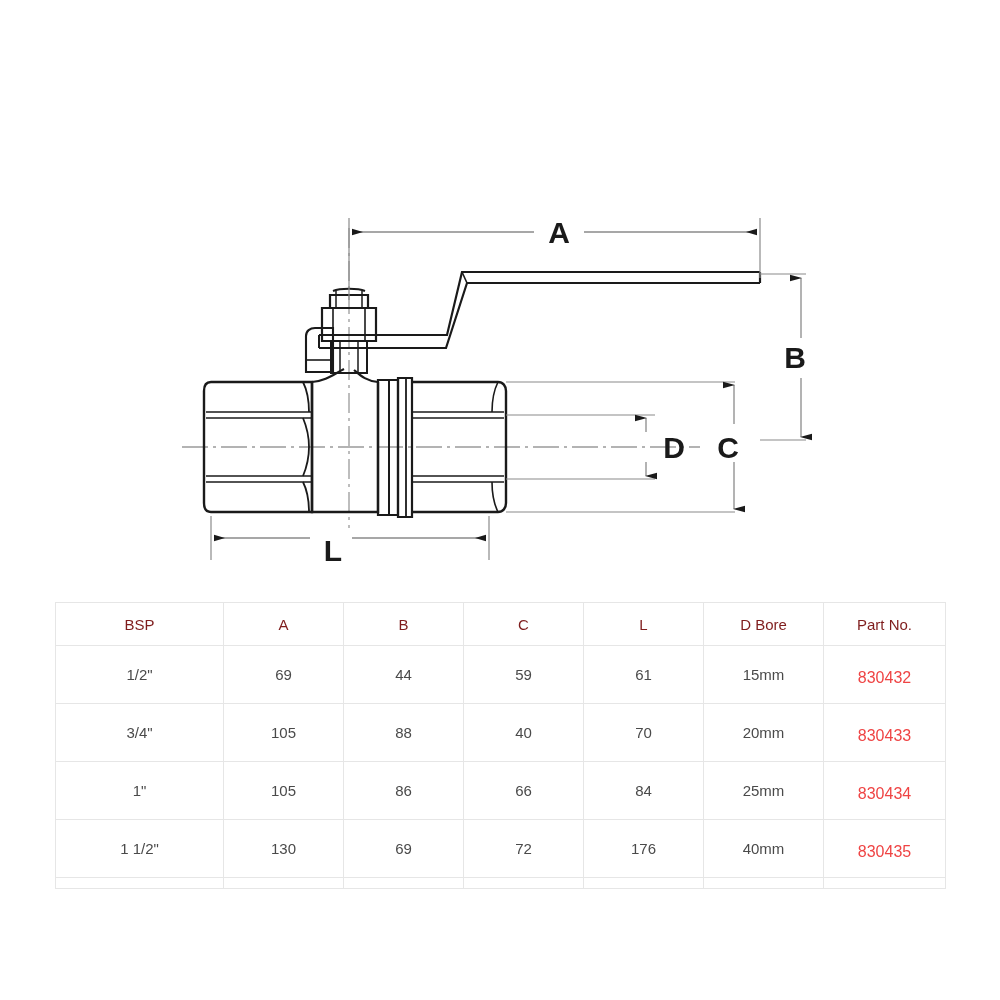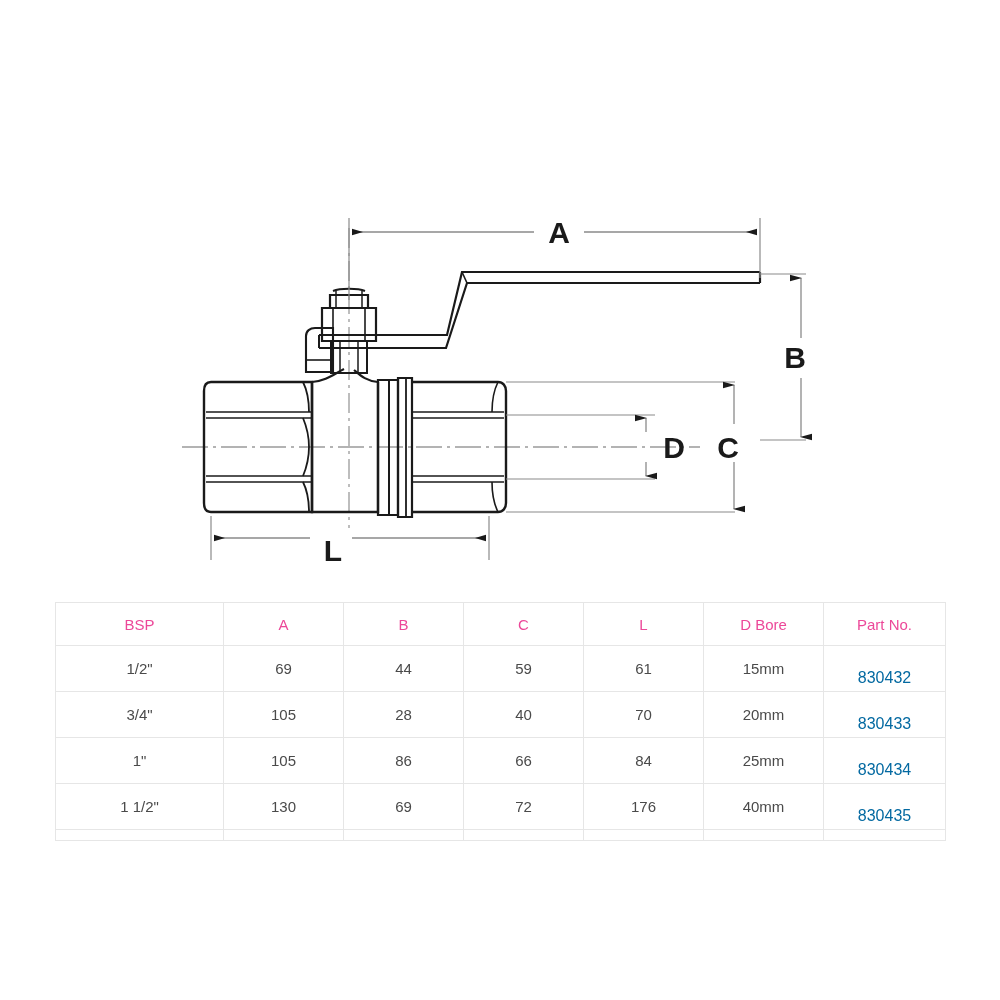--- a/index.html
+++ b/index.html
@@ -62,28 +62,28 @@
   table#spec-table td {
     border: 1px solid #e6e6e6;
     text-align: center;
     padding: 0;
     height: 41px;
     font-weight: normal;
     vertical-align: middle;
   }
   table#spec-table thead th {
     height: 42px;
-    color: #ec4899;
+    color: #7f1d1d;
     font-size: 15px;
   }
   table#spec-table td.part-cell {
     font-size: 16px;
-    color: #0369a1;
+    color: #ef4444;
     vertical-align: bottom;
-    padding-bottom: 4px;
+    padding-bottom: 16px;
     text-align: center;
   }
   table#spec-table tbody tr td {
     font-size: 15px;
   }
   table#spec-table tr.filler-row td {
     height: 10px;
     border-top: 1px solid #e6e6e6;
     border-bottom: 1px solid #e6e6e6;
   }
@@ -287,21 +287,21 @@
           <td>69</td>
           <td>44</td>
           <td>59</td>
           <td>61</td>
           <td>15mm</td>
           <td class="part-cell">830432</td>
         </tr>
         <tr>
           <td>3/4"</td>
           <td>105</td>
-          <td>28</td>
+          <td>88</td>
           <td>40</td>
           <td>70</td>
           <td>20mm</td>
           <td class="part-cell">830433</td>
         </tr>
         <tr>
           <td>1"</td>
           <td>105</td>
           <td>86</td>
           <td>66</td>

